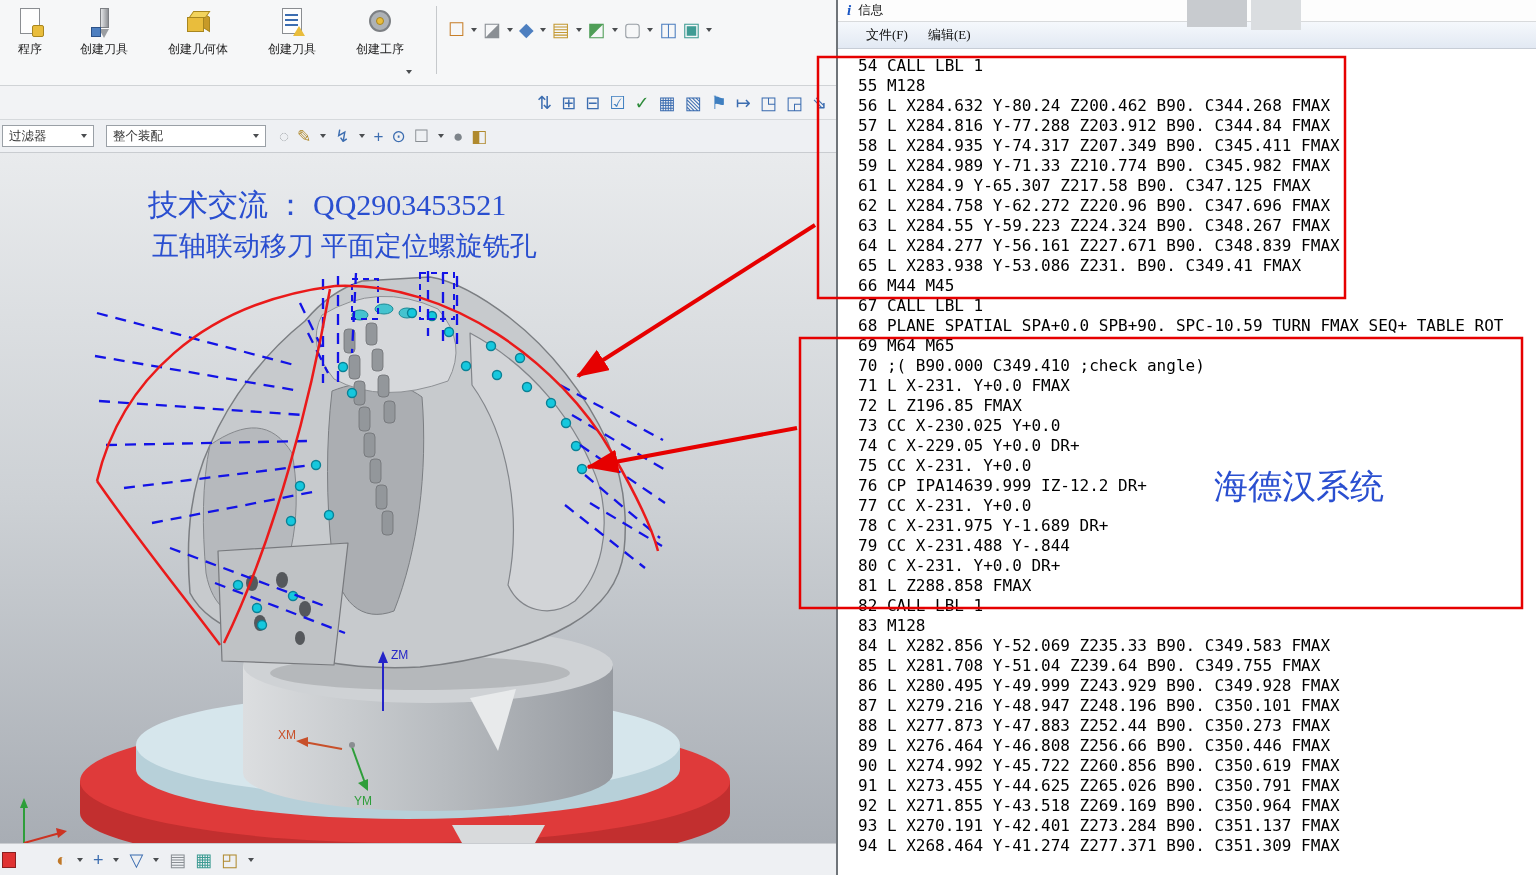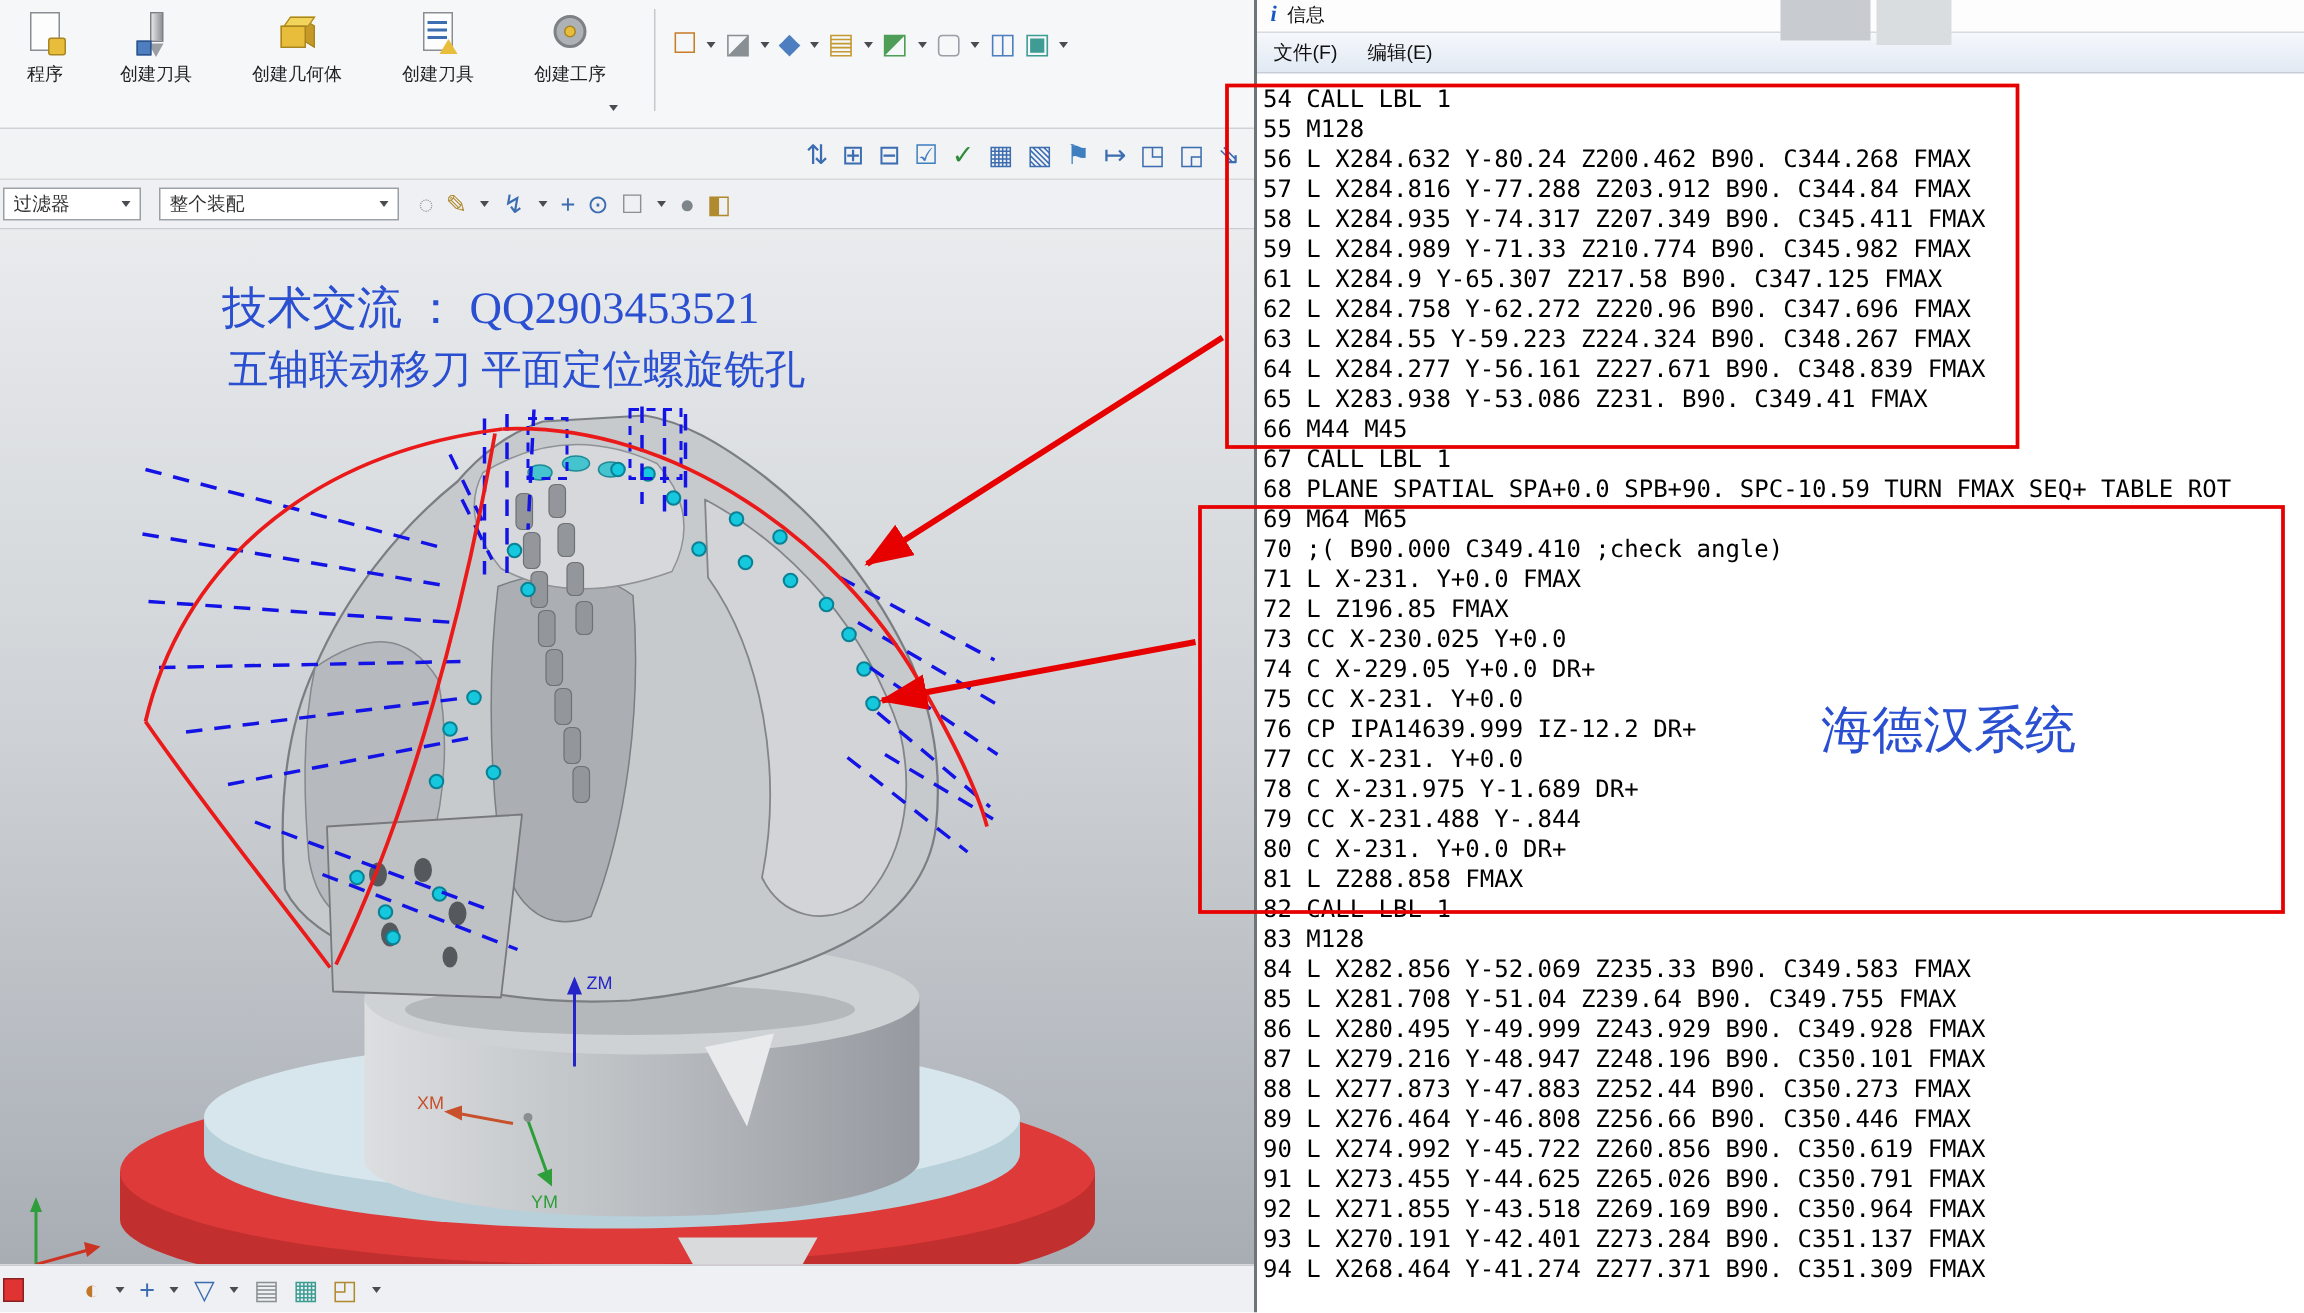--- a/index.html
+++ b/index.html
@@ -66,24 +66,24 @@
   .info { position:absolute; left:836px; top:0; width:700px; height:875px; background:#fff;
     border-left:2px solid #6f7479; }
   .info-titlebar { position:relative; height:22px; background:#fdfdfd; border-bottom:1px solid #d8dadc;
     display:flex; align-items:center; gap:7px; padding-left:9px; }
   .info-i { color:#1a56c4; font-family:"Liberation Serif", serif; font-style:italic; font-weight:bold; font-size:15px; }
   .info-title { font-size:12.5px; color:#111; }
   .frag { position:absolute; top:0; }
   .f1 { left:349px; width:60px; height:27px; background:#c8cbcf; }
   .f2 { left:413px; width:50px; height:30px; background:#dadde0; }
   .menubar { height:27px; background:linear-gradient(#f5f8fc,#e2e9f3); border-bottom:1px solid #c7cdd6;
-    display:flex; align-items:center; gap:20px; padding-left:11px; font-size:13px; color:#111; }
+    display:flex; align-items:center; gap:20px; padding-left:28px; font-size:13px; color:#111;font-family:Liberation Serif, serif; }
   .menu-item { cursor:default; }
   .code { position:absolute; left:0; top:49px; right:0; bottom:0; overflow:hidden;
-    padding:7px 0 0 4px; font-family:"DejaVu Sans Mono","Liberation Mono",monospace;
+    padding:7px 0 0 20px; font-family:"DejaVu Sans Mono","Liberation Mono",monospace;
     font-size:16px; line-height:20px; color:#000; }
   .code-line { white-space:pre; height:20px; }
   .sysnote { position:absolute; left:376px; top:464px; font-family:"Liberation Serif", serif;
     font-size:34px; color:#2a4fd0; white-space:nowrap; }
 
   
   .overlay { position:absolute; left:0; top:0; pointer-events:none; z-index:50; }
 </style>
 </head>
 <body>

